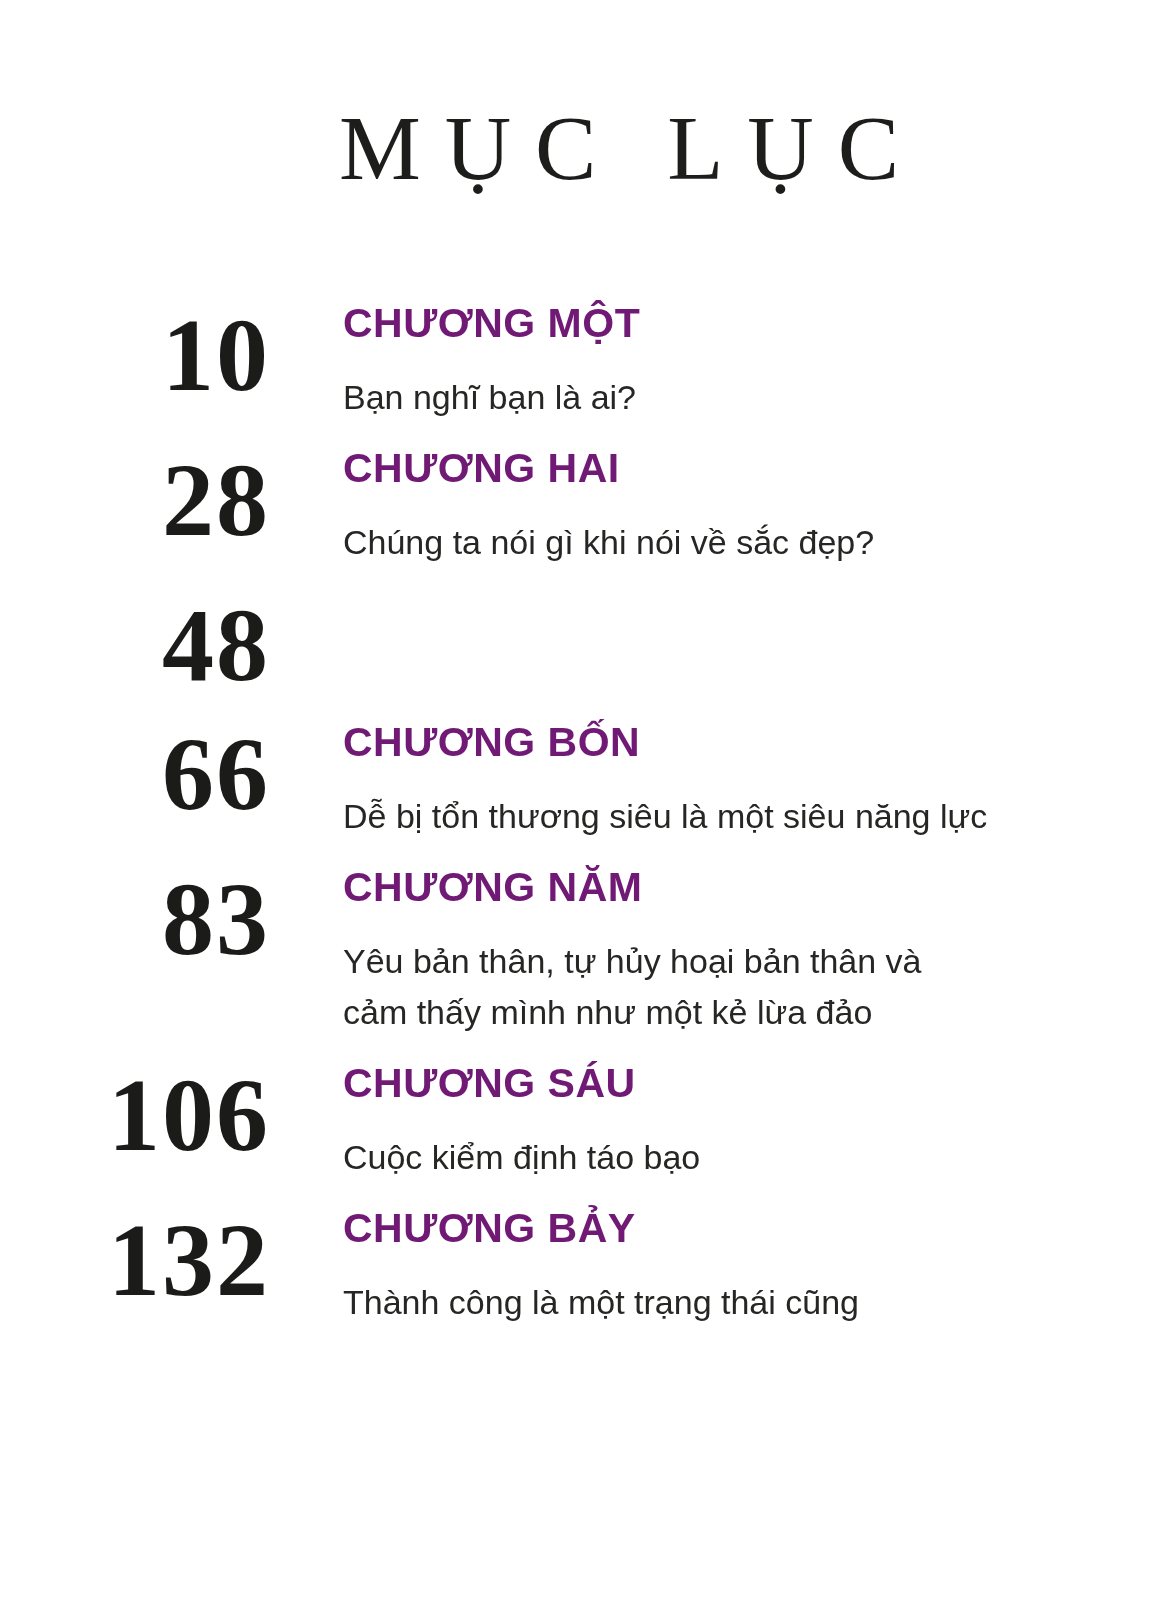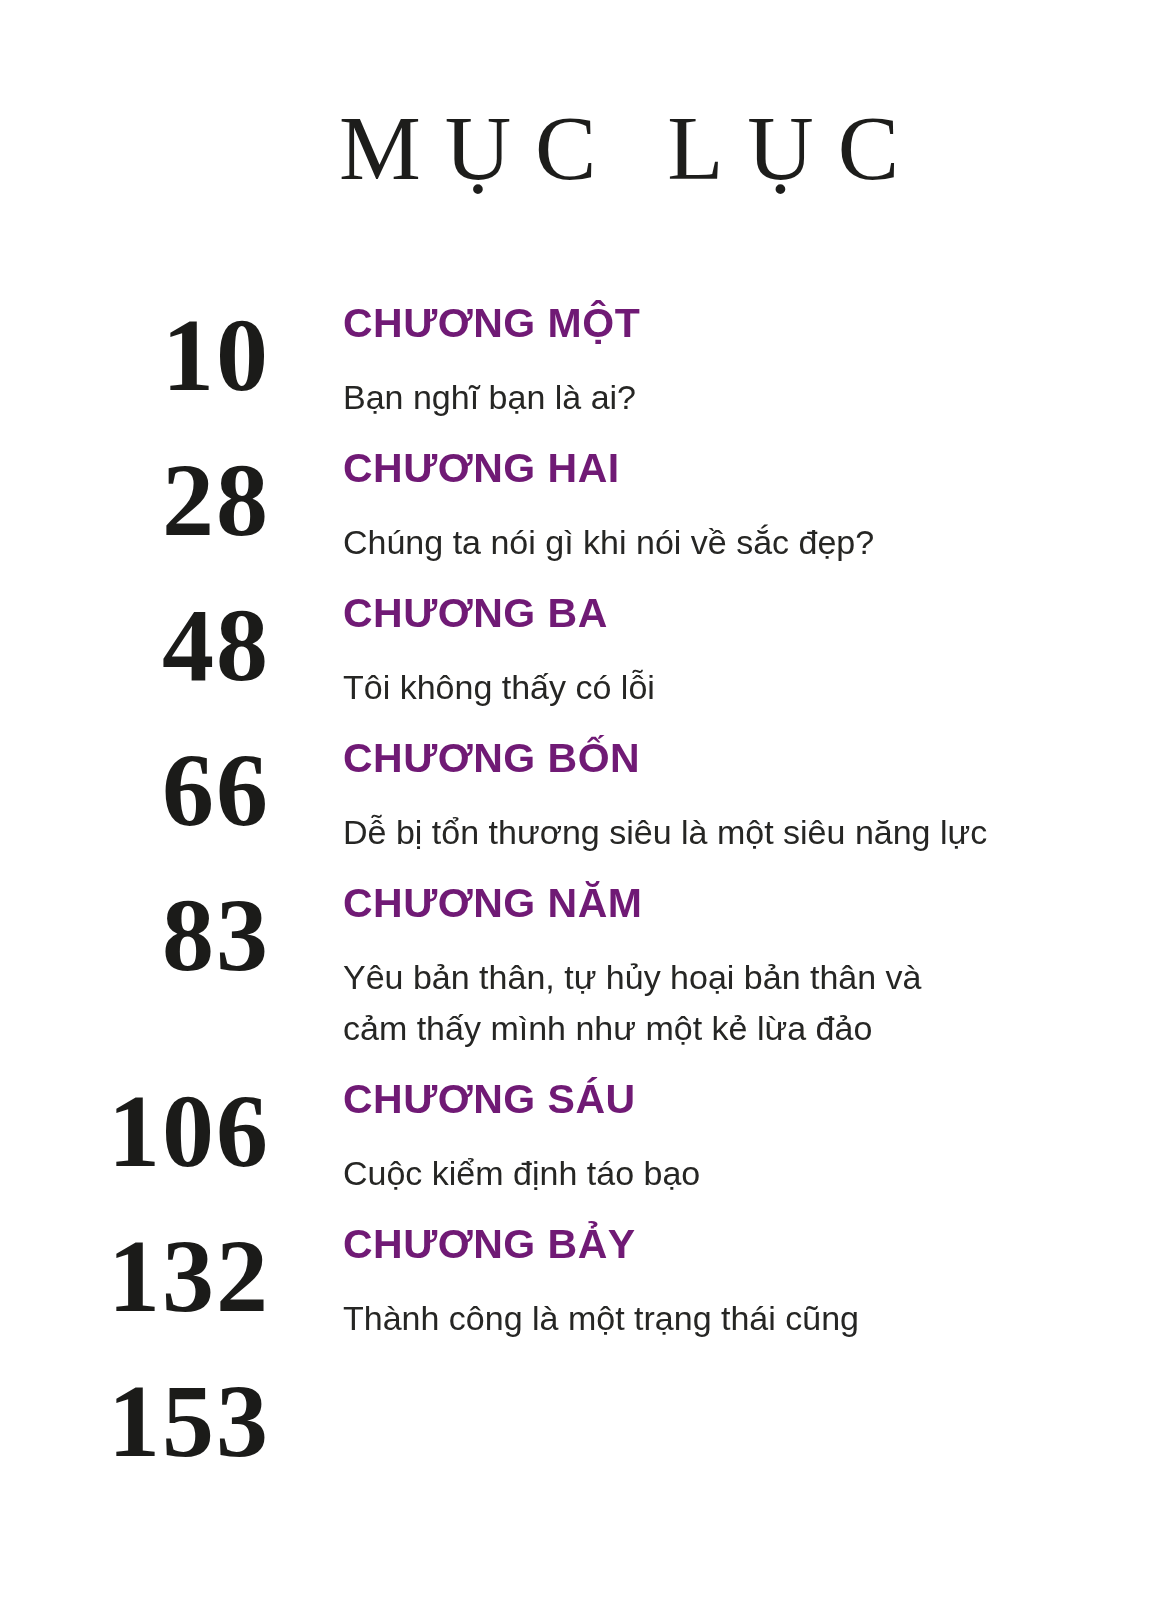--- a/index.html
+++ b/index.html
@@ -85,24 +85,20 @@
   <div class="entry">
     <div class="num">28</div>
     <div class="entry-body">
       <div class="chapter">CHƯƠNG HAI</div>
       <div class="subtitle">Chúng ta nói gì khi nói về sắc đẹp?</div>
     </div>
   </div>
 
   <div class="entry">
     <div class="num">48</div>
-    <div class="entry-body">
-      <div class="chapter">CHƯƠNG BA</div>
-      <div class="subtitle">Tôi không thấy có lỗi</div>
-    </div>
   </div>
 
   <div class="entry">
     <div class="num">66</div>
     <div class="entry-body">
       <div class="chapter">CHƯƠNG BỐN</div>
       <div class="subtitle">Dễ bị tổn thương siêu là một siêu năng lực</div>
     </div>
   </div>
 
@@ -125,16 +121,15 @@
 
   <div class="entry">
     <div class="num">132</div>
     <div class="entry-body">
       <div class="chapter">CHƯƠNG BẢY</div>
       <div class="subtitle">Thành công là một trạng thái cũng</div>
     </div>
   </div>
 
   <div class="entry">
-    <div class="num">153</div>
   </div>
 </div>
 </div>
 
 </body></html>

